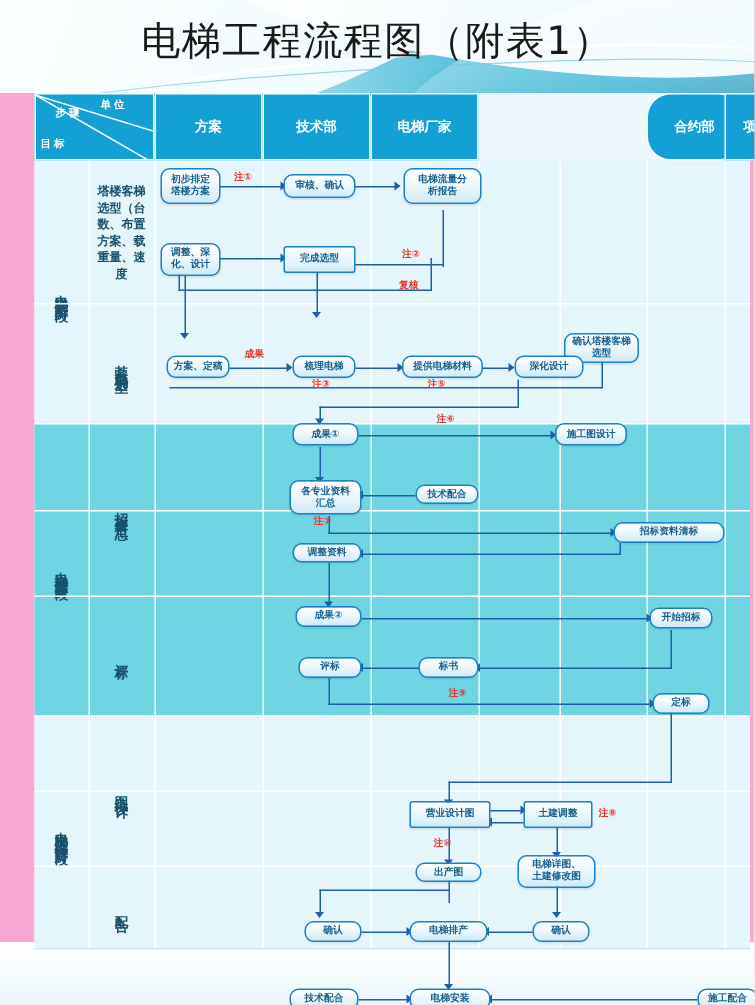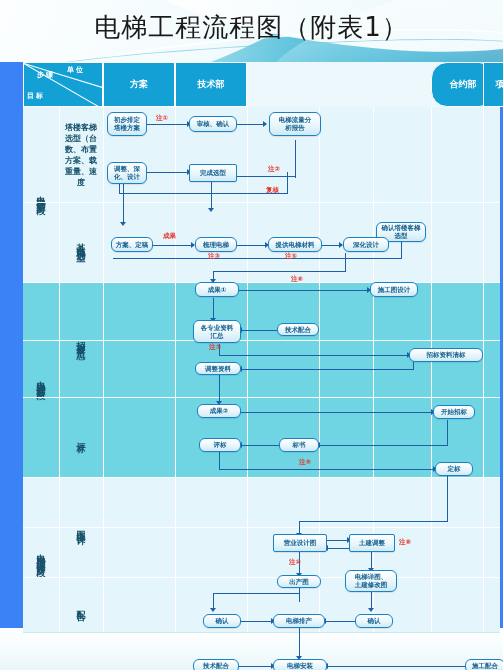--- a/index.html
+++ b/index.html
@@ -2,21 +2,21 @@
 <html><head>
 <meta charset="utf-8">
 <style>
   * { box-sizing: border-box; }
   html, body { margin:0; padding:0; }
   body {
     width:503px; height:670px; overflow:hidden;
     font-family:"Liberation Sans","DejaVu Sans",sans-serif;
     background:#ffffff;
   }
-  #page { position:relative; width:503px; height:670px; background:#3b82f6; }
+  #page { position:relative; width:503px; height:670px; background:#f9a8d4; }
 
   
   .band {
     position:absolute; left:0; top:0; width:503px; height:62px;
     background:linear-gradient(105deg,#eaf7fb 0%,#d5eef6 18%,#8fd6e8 45%,#3fb9d8 68%,#1aa3cb 86%,#0f90bb 100%);
     overflow:hidden;
   }
   .band .swirl { position:absolute; }
   .band .s1 {
     left:-40px; top:-55px; width:420px; height:150px;
@@ -163,20 +163,21 @@
     <div class="hdr-row">
       <div class="hdr-corner">
         <div class="d1"></div>
         <div class="d2"></div>
         <span class="c-step">步 骤</span>
         <span class="c-unit">单 位</span>
         <span class="c-goal">目 标</span>
       </div>
       <div class="hdr-cell" style="left:152px;width:72px;">技术部</div>
       <div class="hdr-cell" style="left:80px;width:72px;">方案</div>
+      <div class="hdr-cell" style="left:224px;width:72px;">电梯厂家</div>
       <div class="hdr-cell" style="left:408px;width:64px;border-radius:16px;">合约部</div>
       <div class="hdr-cell" style="left:460px;width:52px;">项目部</div>
     </div>
 
     <div class="phase-cell" style="left:0;top:45px;width:36px;height:175px;">电梯选型阶段</div>
     <div class="phase-cell" style="left:0;top:220px;width:36px;height:195px;">电梯招标阶段</div>
     <div class="phase-cell" style="left:0;top:415px;width:36px;height:155px;">电梯图纸设计阶段</div>
 
     <div class="sub-cell wrap" style="left:36px;top:45px;width:44px;height:95px;">塔楼客梯选型（台数、布置方案、载重量、速度</div>
     <div class="sub-cell" style="left:36px;top:140px;width:44px;height:80px;">其它电梯选型</div>

